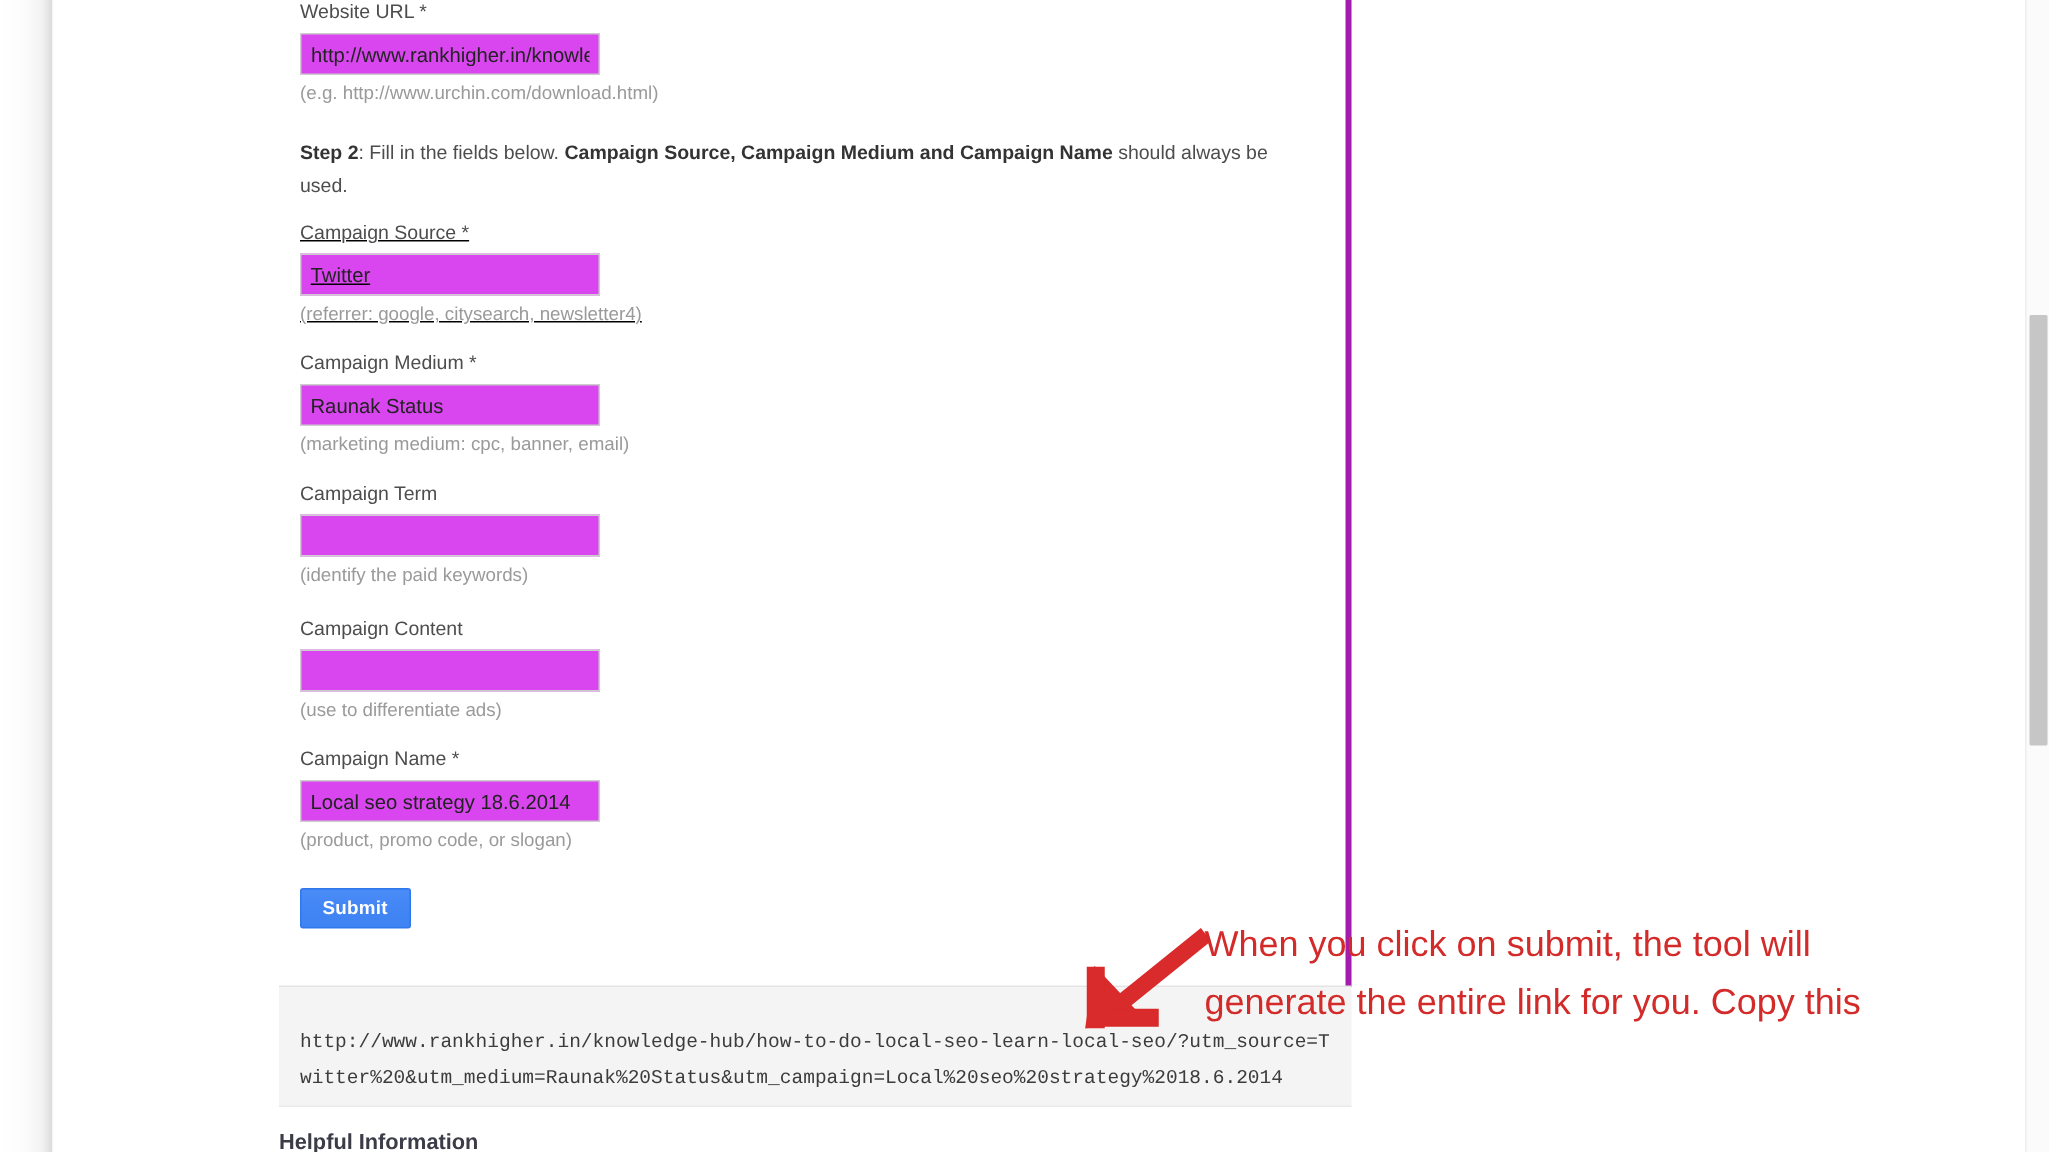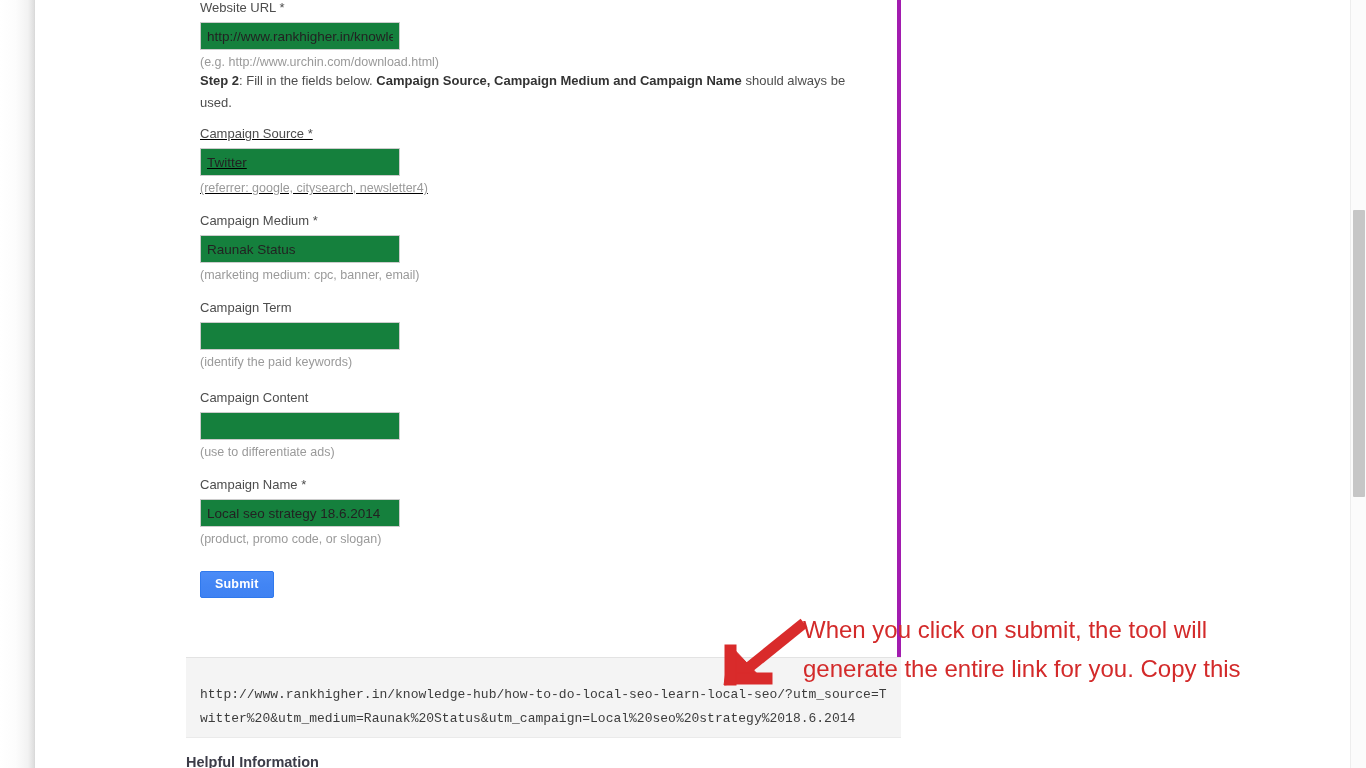--- a/index.html
+++ b/index.html
@@ -86,21 +86,21 @@
     font-family: "Liberation Sans", sans-serif;
   }
   .step-text b { color: #333333; font-weight: bold; }
 
   .txt-input {
     display: block;
     width: 200px;
     height: 28px;
     box-sizing: border-box;
     border: 1px solid #cccccc;
-    background: #15803d;
+    background: #d946ef;
     font-size: 13.5px;
     color: #222222;
     padding: 0 6px;
     outline: none;
     font-family: "Liberation Sans", sans-serif;
   }
   .txt-input::placeholder { color: #bbbbbb; }
 
   .submit-btn {
     display: inline-block;
@@ -219,21 +219,21 @@
 
     <div class="form-panel">
       <div class="form-inner">
 
         <div class="field-block">
           <div class="field-label">Website URL *</div>
           <input class="txt-input" type="text" value="http://www.rankhigher.in/knowle" style="">
           <div class="field-hint">(e.g. http://www.urchin.com/download.html)</div>
         </div>
 
-        <p class="step-text" style="">
+        <p class="step-text" style="margin-top:21px;">
           <b>Step 2</b><span>: Fill in the fields below. </span><b>Campaign Source, Campaign Medium and Campaign Name</b><span> should always be used.</span>
         </p>
 
         <div class="field-block" style="margin-top:12px;text-decoration:underline;">
           <div class="field-label">Campaign Source *</div>
           <input class="txt-input" type="text" value="Twitter" style="">
           <div class="field-hint">(referrer: google, citysearch, newsletter4)</div>
         </div>
 
         <div class="field-block" style="margin-top:17px;">

